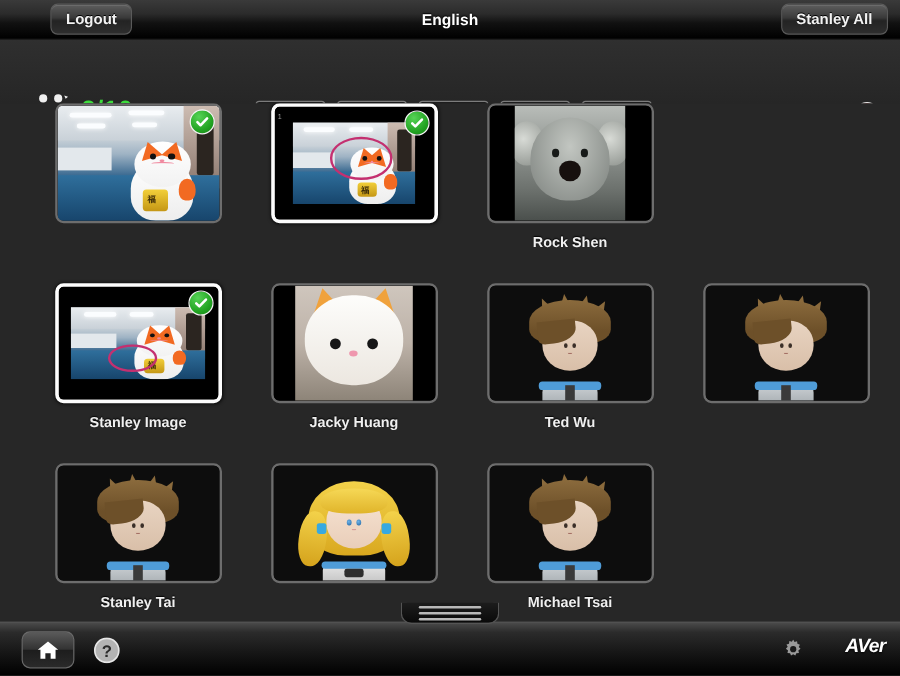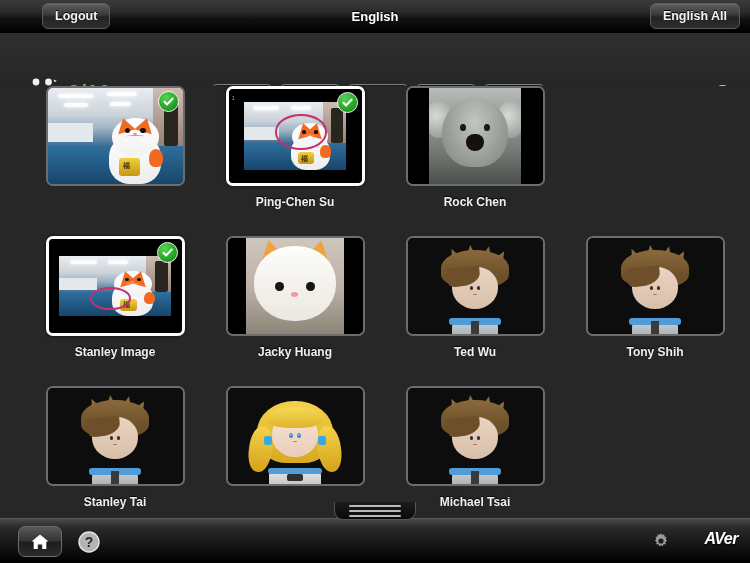--- a/index.html
+++ b/index.html
@@ -229,21 +229,21 @@
   }
 </style>
 </head>
 <body>
 
 <div class="app">
 
   <div class="header">
     <div class="hdr-title">English</div>
     <div class="hdr-btn" id="logout-btn">Logout</div>
-    <div class="hdr-btn" id="selectall-btn">English All</div>
+    <div class="hdr-btn" id="selectall-btn">Stanley All</div>
   </div>
 
   <div class="subbar">
 
     <div class="online-group">
       <div class="online-icon">
         <svg width="34" height="30" viewBox="0 0 34 30">
           <g fill="#f0f0f0">
             <circle cx="10" cy="5" r="3.4"></circle>
             <path d="M5.2 10.5h9.6v7.2H5.2z"></path>
@@ -391,41 +391,40 @@
                 <div class="ellipse-anno" style="left:30%;top:18%;width:52%;height:52%"></div>
               </div>
             </div>
           </div>
           <div class="check">
             <svg width="13" height="13" viewBox="0 0 13 13" stroke="#fff" stroke-width="2.1" fill="none" stroke-linecap="round" stroke-linejoin="round">
               <path d="M2.5 6.8l2.6 2.6L10.6 3.6"></path>
             </svg>
           </div>
         </div>
-        <div class="name">Ping-Chen Su</div>
       </div>
 
 
       <div class="cell">
         <div class="thumb">
           <div class="inner">
             <div class="koala-wrap">
               <div class="koala">
                 <div class="k-ear l"></div>
                   <div class="k-ear r"></div>
                 <div class="k-head">
                   <div class="k-eye l"></div>
                     <div class="k-eye r"></div>
                   <div class="k-nose"></div>
                 </div>
               </div>
             </div>
           </div>
         </div>
-        <div class="name">Rock Chen</div>
+        <div class="name">Rock Shen</div>
       </div>
     </div>
 
     <div class="row">
 
       <div class="cell c0">
         <div class="thumb sel">
           <div class="inner">
             <div class="letterbox">
               <div class="lb-inner2">
@@ -523,21 +522,20 @@
                   <div class="av-eye r"></div>
                 <div class="av-mouth"></div>
               </div>
               <div class="av-bang"></div>
               <div class="av-body"></div>
               <div class="av-collar"></div>
               <div class="av-tie"></div>
             </div>
           </div>
         </div>
-        <div class="name">Tony Shih</div>
       </div>
     </div>
 
     <div class="row">
 
       <div class="cell c0">
         <div class="thumb">
           <div class="inner">
             <div class="av">
               <div class="av-spike" style="left:30%;top:10%;transform:rotate(-24deg)"></div>

